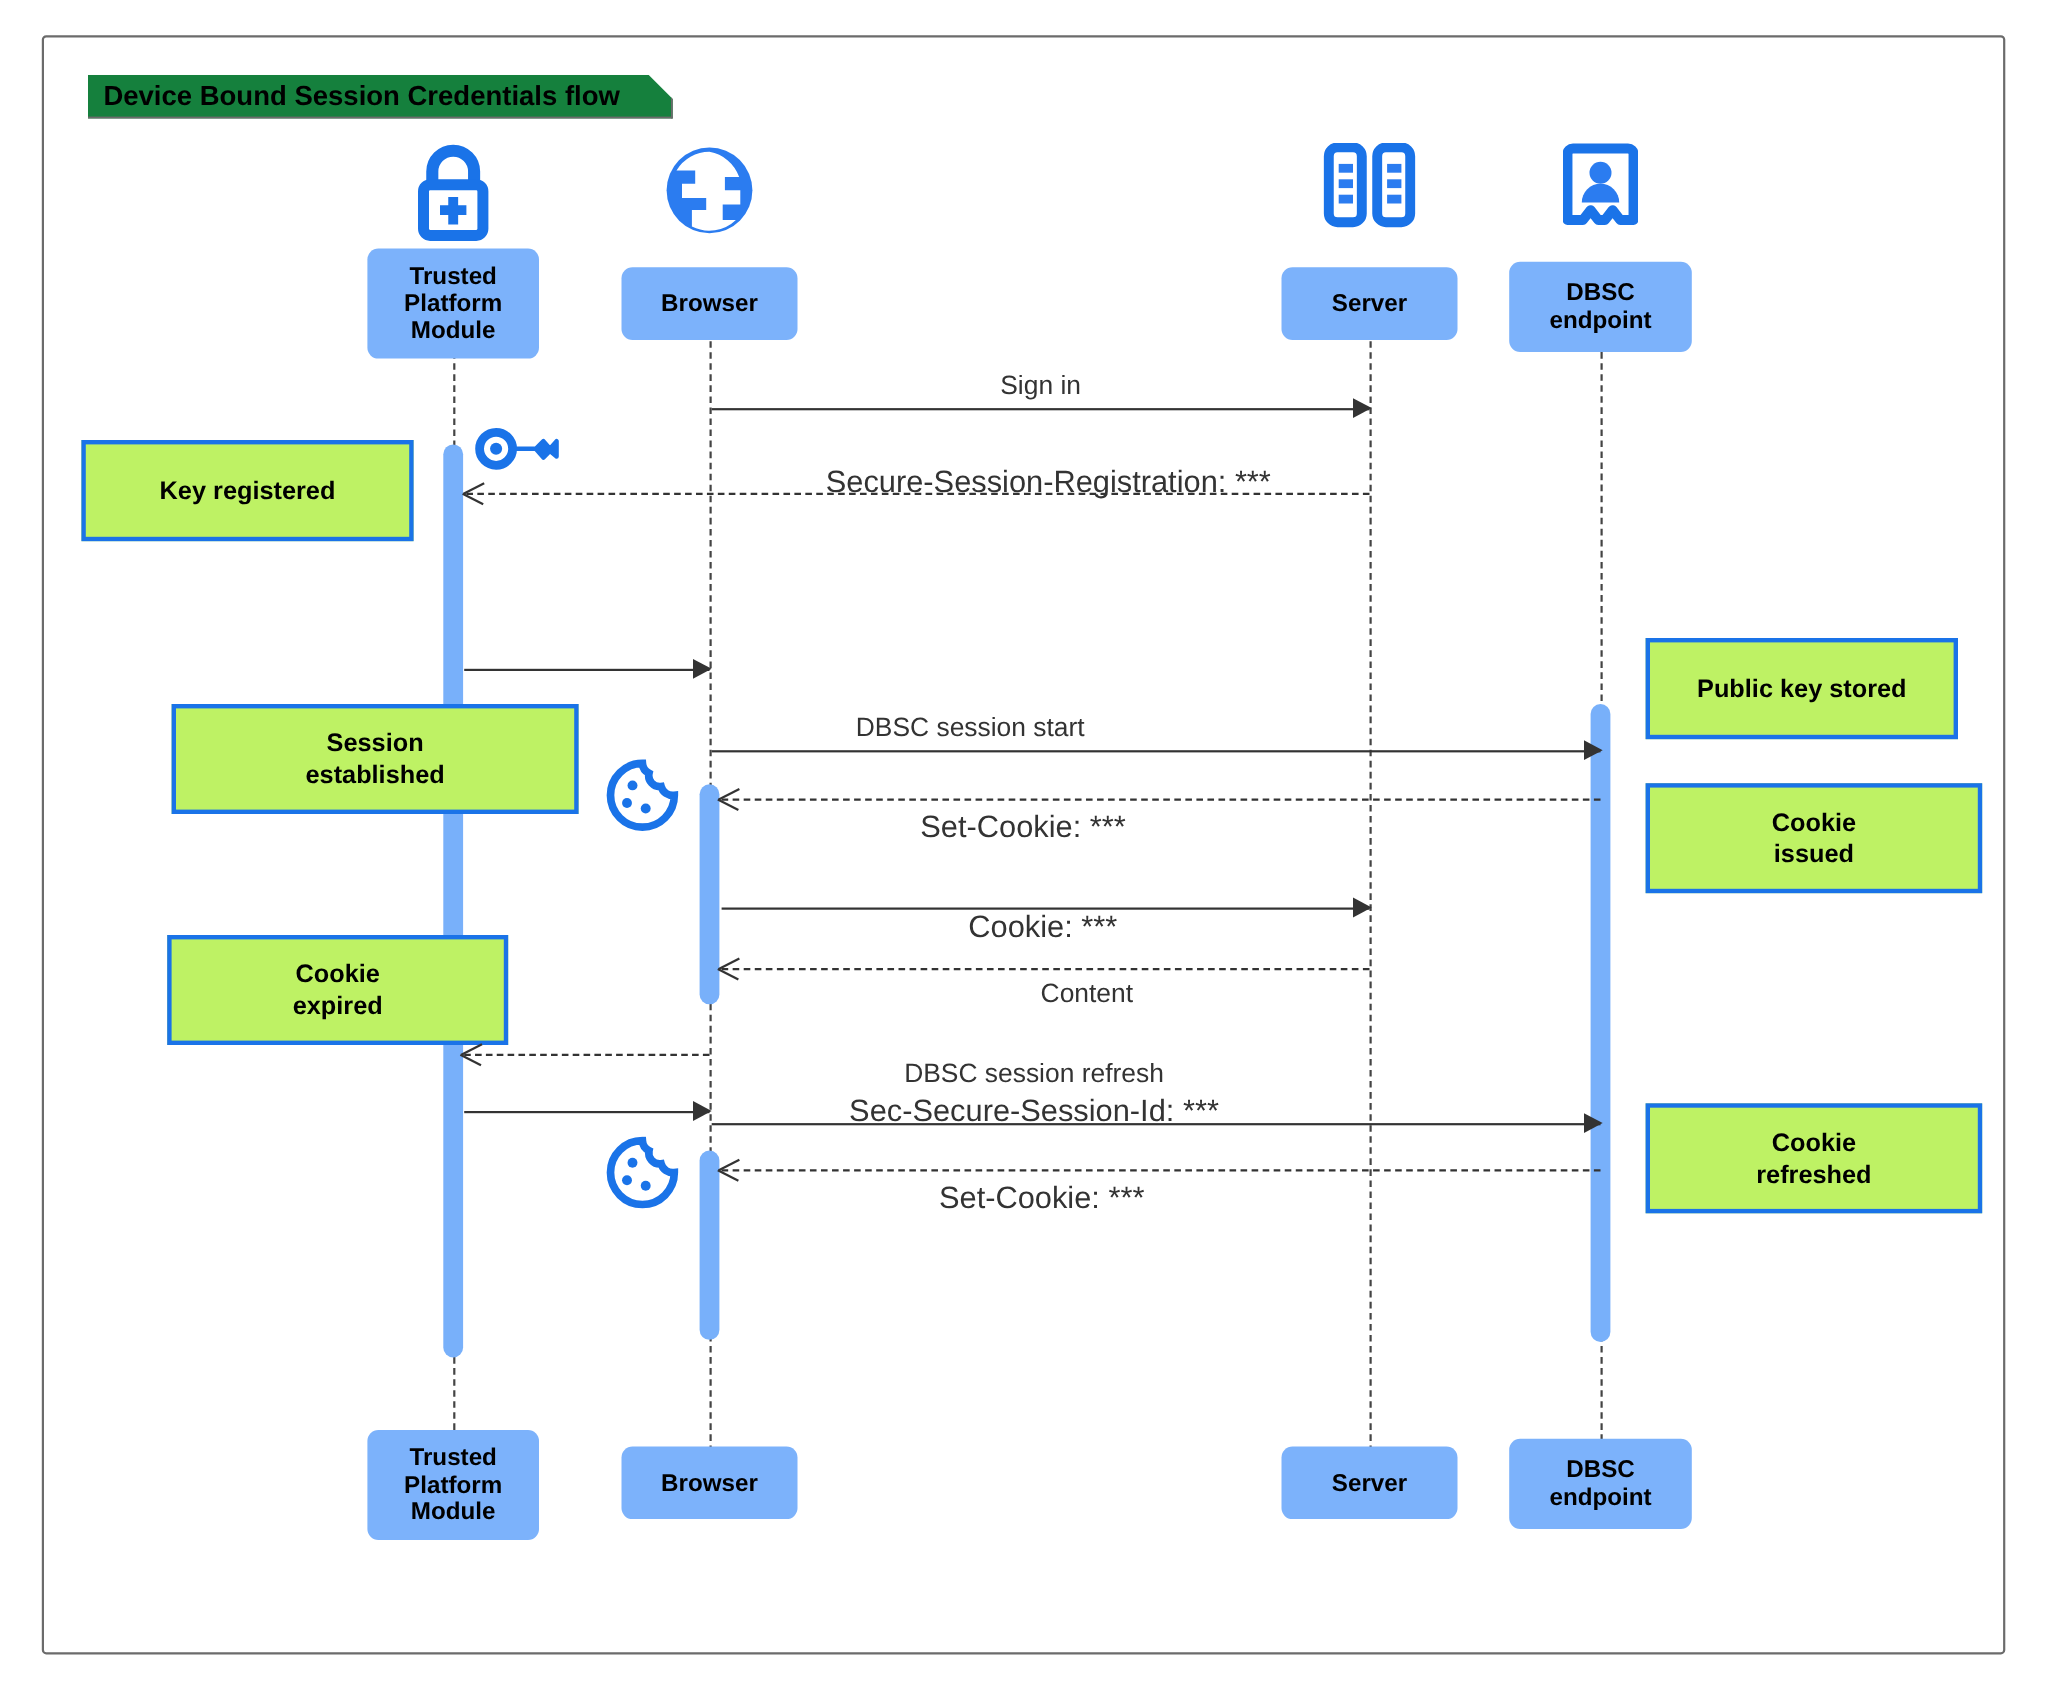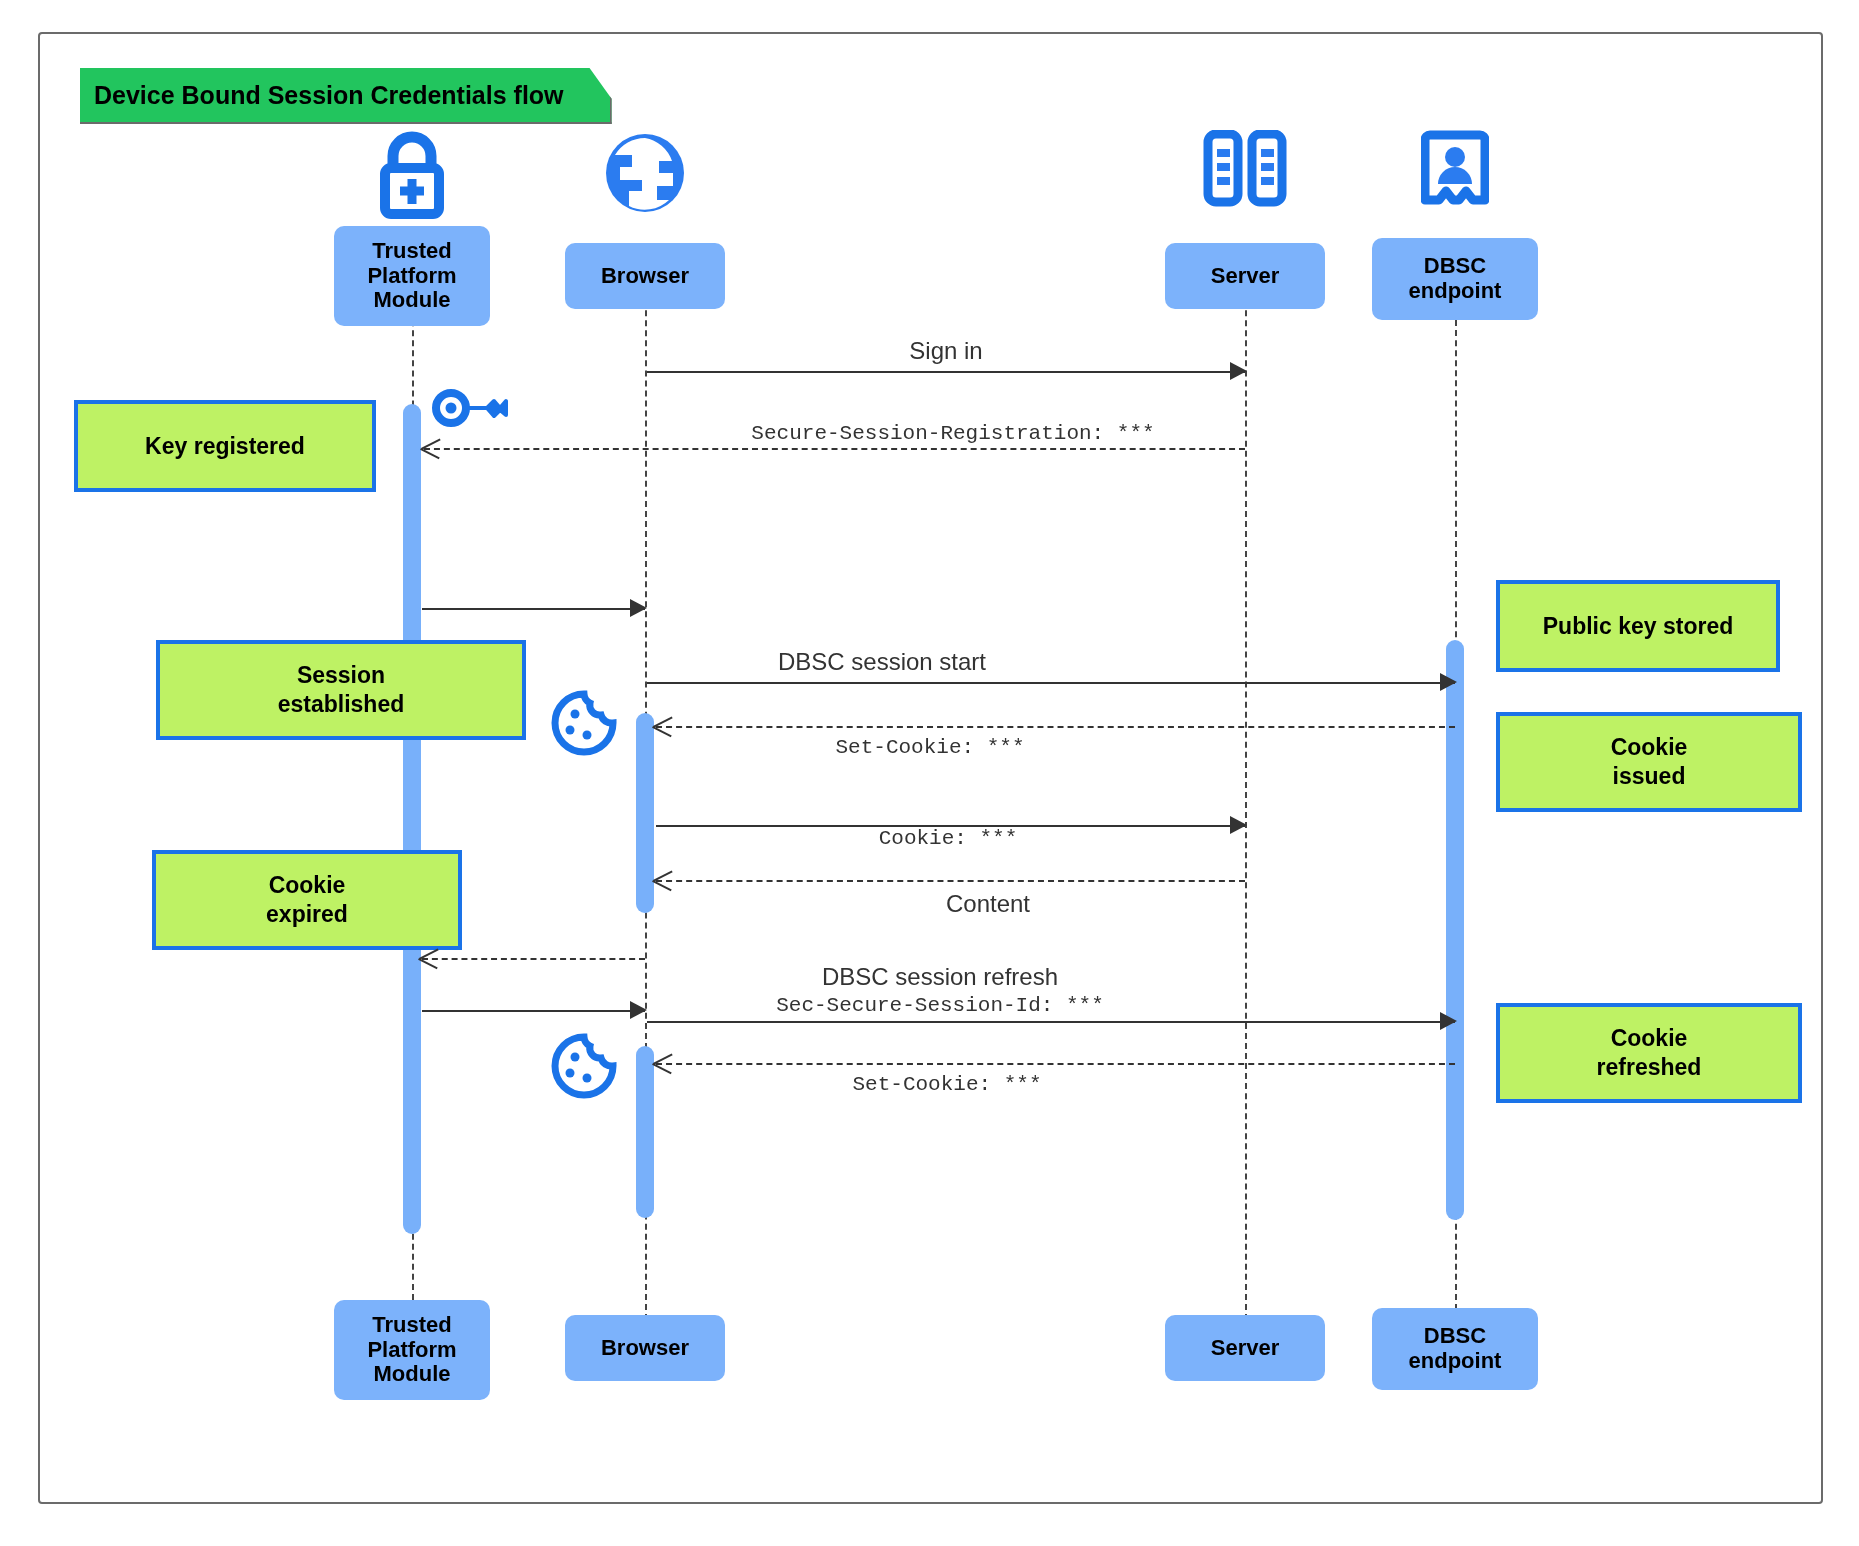--- a/index.html
+++ b/index.html
@@ -2,22 +2,22 @@
 <html><head>
 <meta charset="utf-8">
 <style>
   html,body{margin:0;padding:0;background:#ffffff;}
   body{width:1859px;height:1546px;position:relative;
        font-family:"Liberation Sans",sans-serif;overflow:hidden;}
 
   
   #frame{position:absolute;left:38px;top:32px;width:1785px;height:1472px;
          border:2px solid #6b6b6b;border-radius:4px;box-sizing:border-box;background:#fff;}
-  #frame-title{position:absolute;left:40px;top:34px;height:56px;
-               background:#22c55e;border:2px solid #6b6b6b;border-top:none;border-left:none;
+  #frame-title{position:absolute;left:40px;top:34px;height:40px;
+               background:#15803d;border:2px solid #6b6b6b;border-top:none;border-left:none;
                box-sizing:border-box;padding:0 46px 0 14px;display:flex;align-items:center;
                font-size:25px;font-weight:bold;color:#000;
                -webkit-clip-path:polygon(0 0,calc(100% - 22px) 0,100% 55%,100% 100%,0 100%);
                clip-path:polygon(0 0,calc(100% - 22px) 0,100% 55%,100% 100%,0 100%);}
 
   
   .lifeline{position:absolute;width:0;border-left:2px dashed #444;}
 
   
   .plabel{position:absolute;background:#7cb2fb;border-radius:10px;
@@ -42,21 +42,21 @@
   .msg.right .head{right:-2px;border-top:9px solid transparent;border-bottom:9px solid transparent;
                    border-left:17px solid #333;}
   .msg.left  .head{left:-3px;top:-11px;width:20px;height:22px;}
   .msg.left  .head::before,.msg.left .head::after{content:"";position:absolute;left:0;top:11px;
                    width:21px;height:0;border-top:2px solid #333;transform-origin:0 0;}
   .msg.left  .head::before{transform:rotate(-27deg);}
   .msg.left  .head::after{transform:rotate(27deg);}
   .mlabel{position:absolute;white-space:pre;text-align:center;color:#333;
           transform:translateX(-50%);line-height:1.2;}
   .mlabel.sans{font-family:"Liberation Sans",sans-serif;font-size:24px;}
-  .mlabel.mono{font-family:Liberation Mono, monospace;font-size:21px;}
+  .mlabel.mono{font-family:Liberation Sans, sans-serif;font-size:28px;}
 
   
   .icon{position:absolute;transform:translateX(-50%);}
 </style>
 </head>
 <body>
 
 <div id="frame">
   <div id="frame-title">Device Bound Session Credentials flow</div>
 </div>

